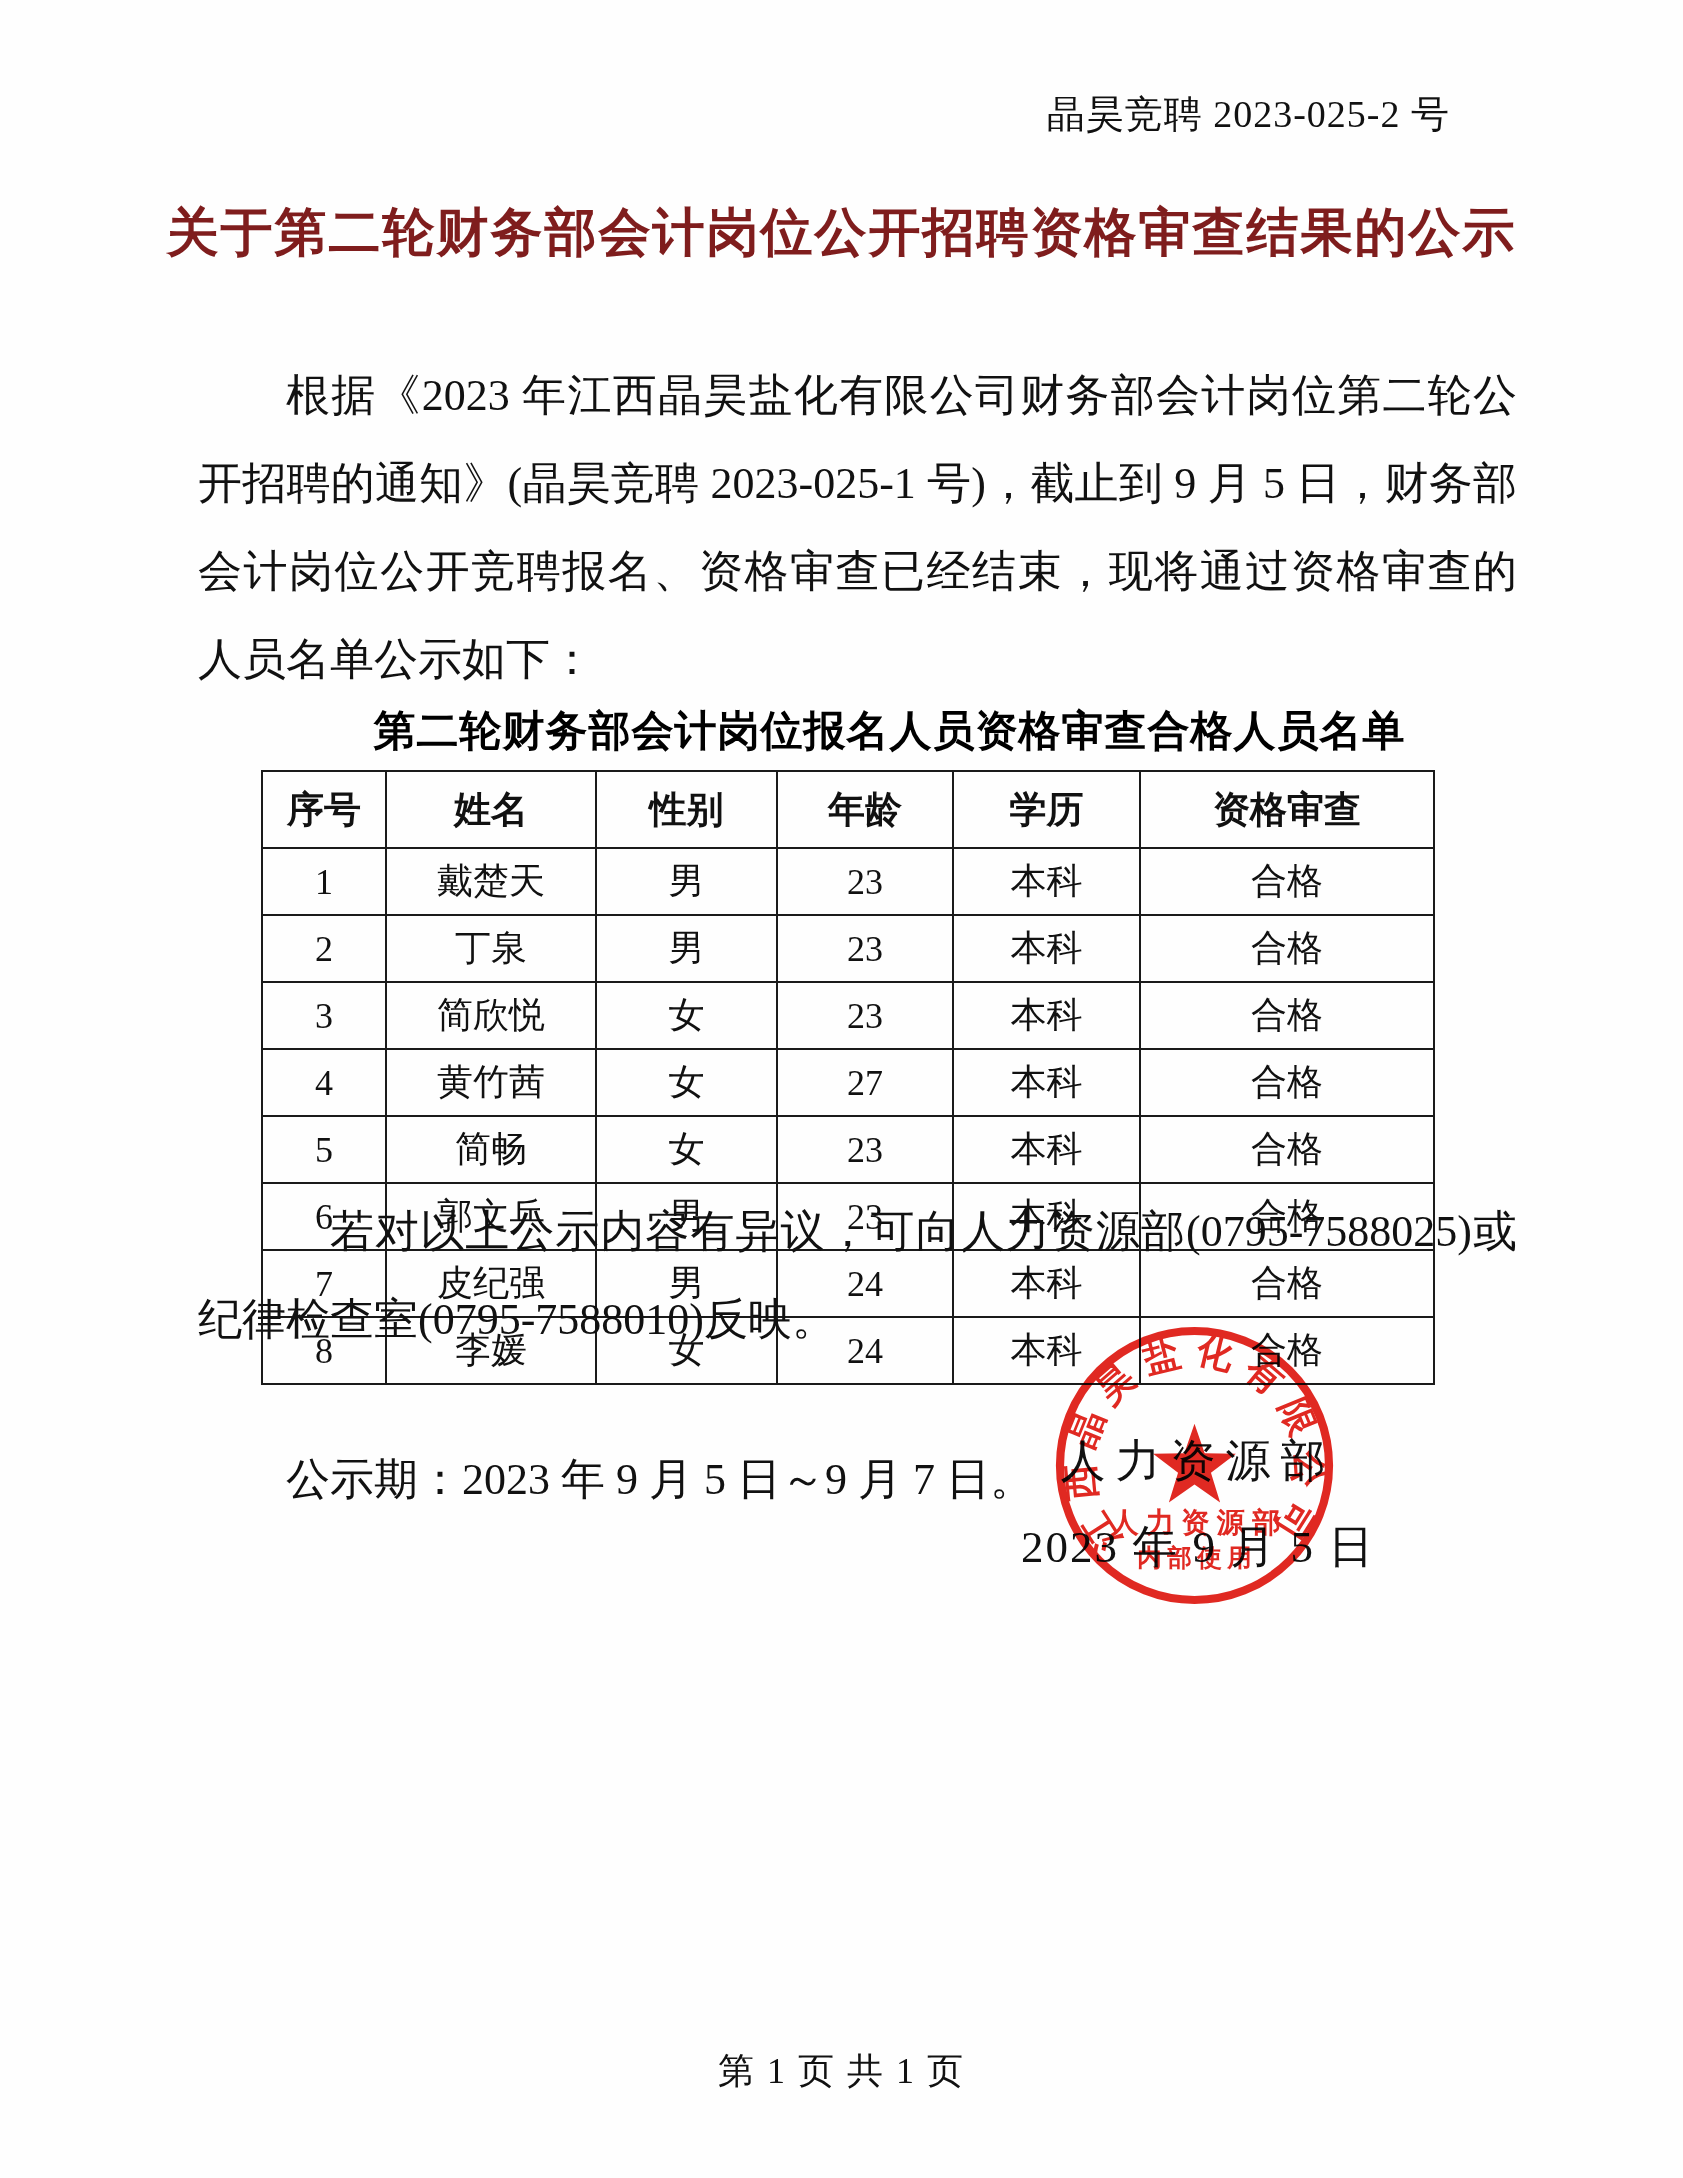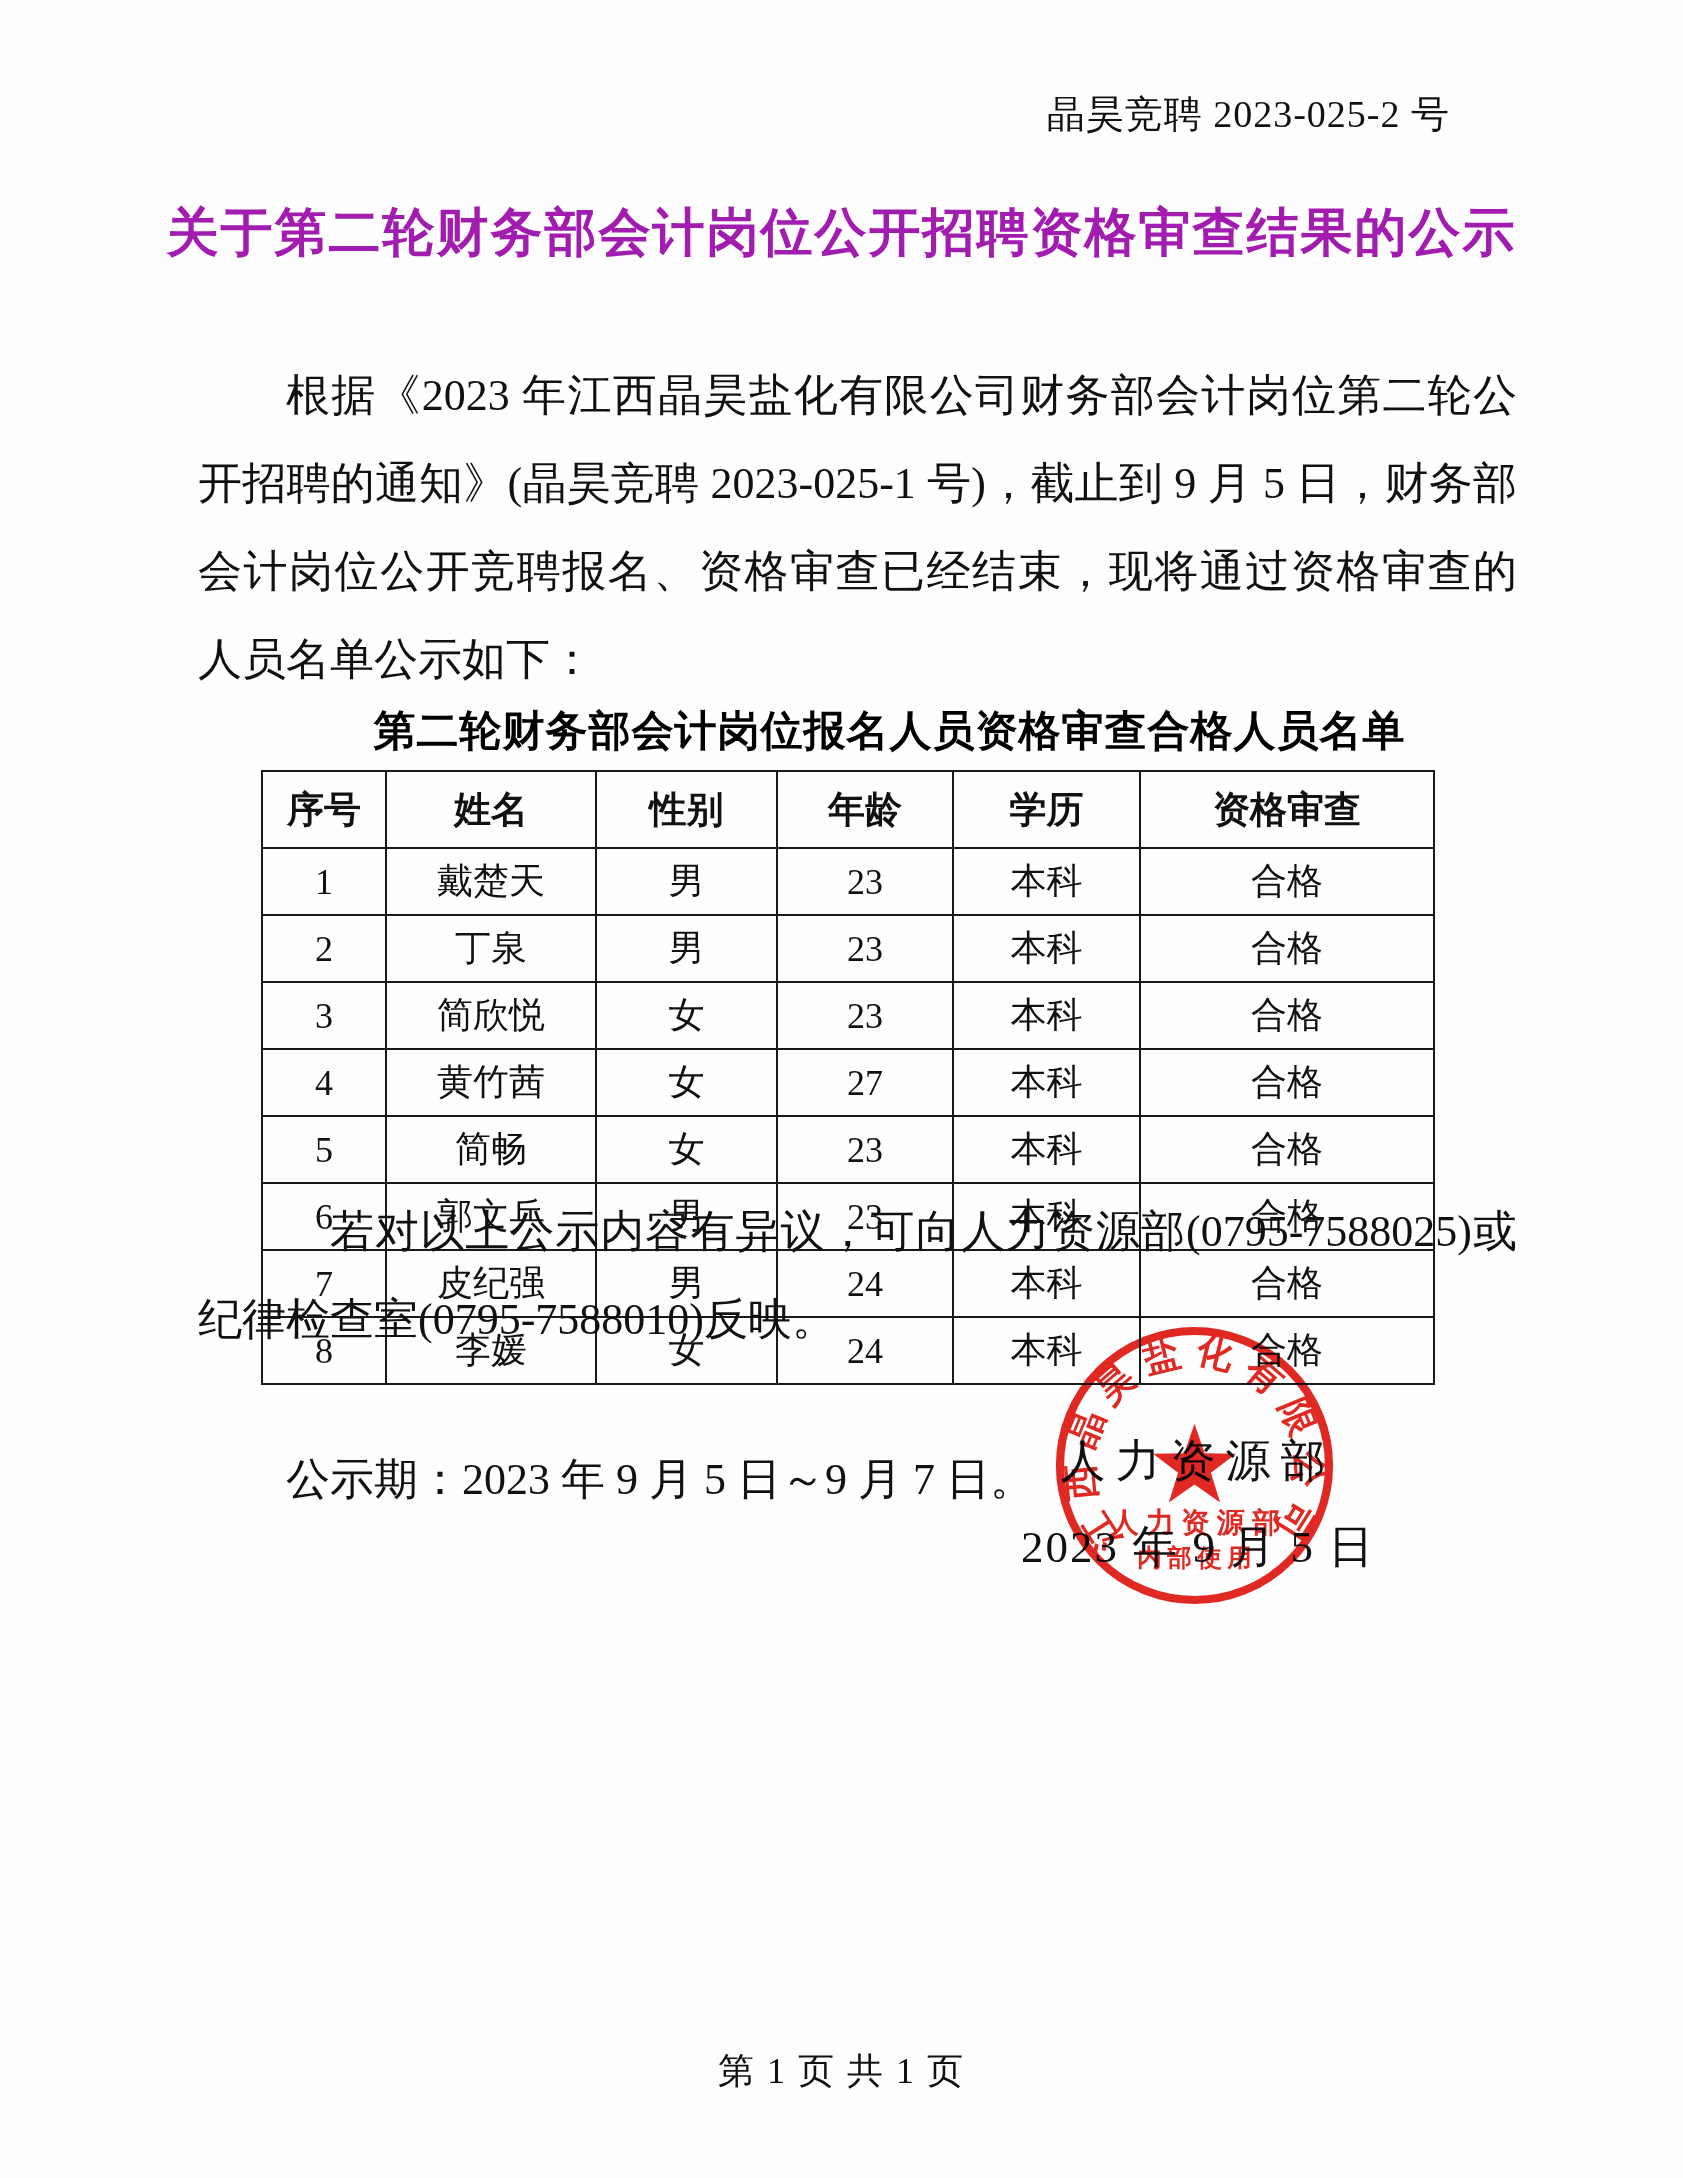--- a/index.html
+++ b/index.html
@@ -13,21 +13,21 @@
   }
   .doc-number{
     position:absolute;top:89px;right:233px;
     font-size:38px;letter-spacing:1px;
   }
   .title{
     position:absolute;top:198px;left:0;width:100%;
     margin:0;text-align:center;
     font-family:Liberation Mono, monospace;
     font-size:52px;font-weight:bold;letter-spacing:2px;
-    color:#a21caf;
+    color:#7f1d1d;
   }
   .salutation{
     position:absolute;top:285px;left:198px;
     font-size:44px;
   }
   .body-para{
     position:absolute;left:198px;width:1319px;
     margin:0;
     font-size:44px;line-height:88px;
     text-align:justify;

